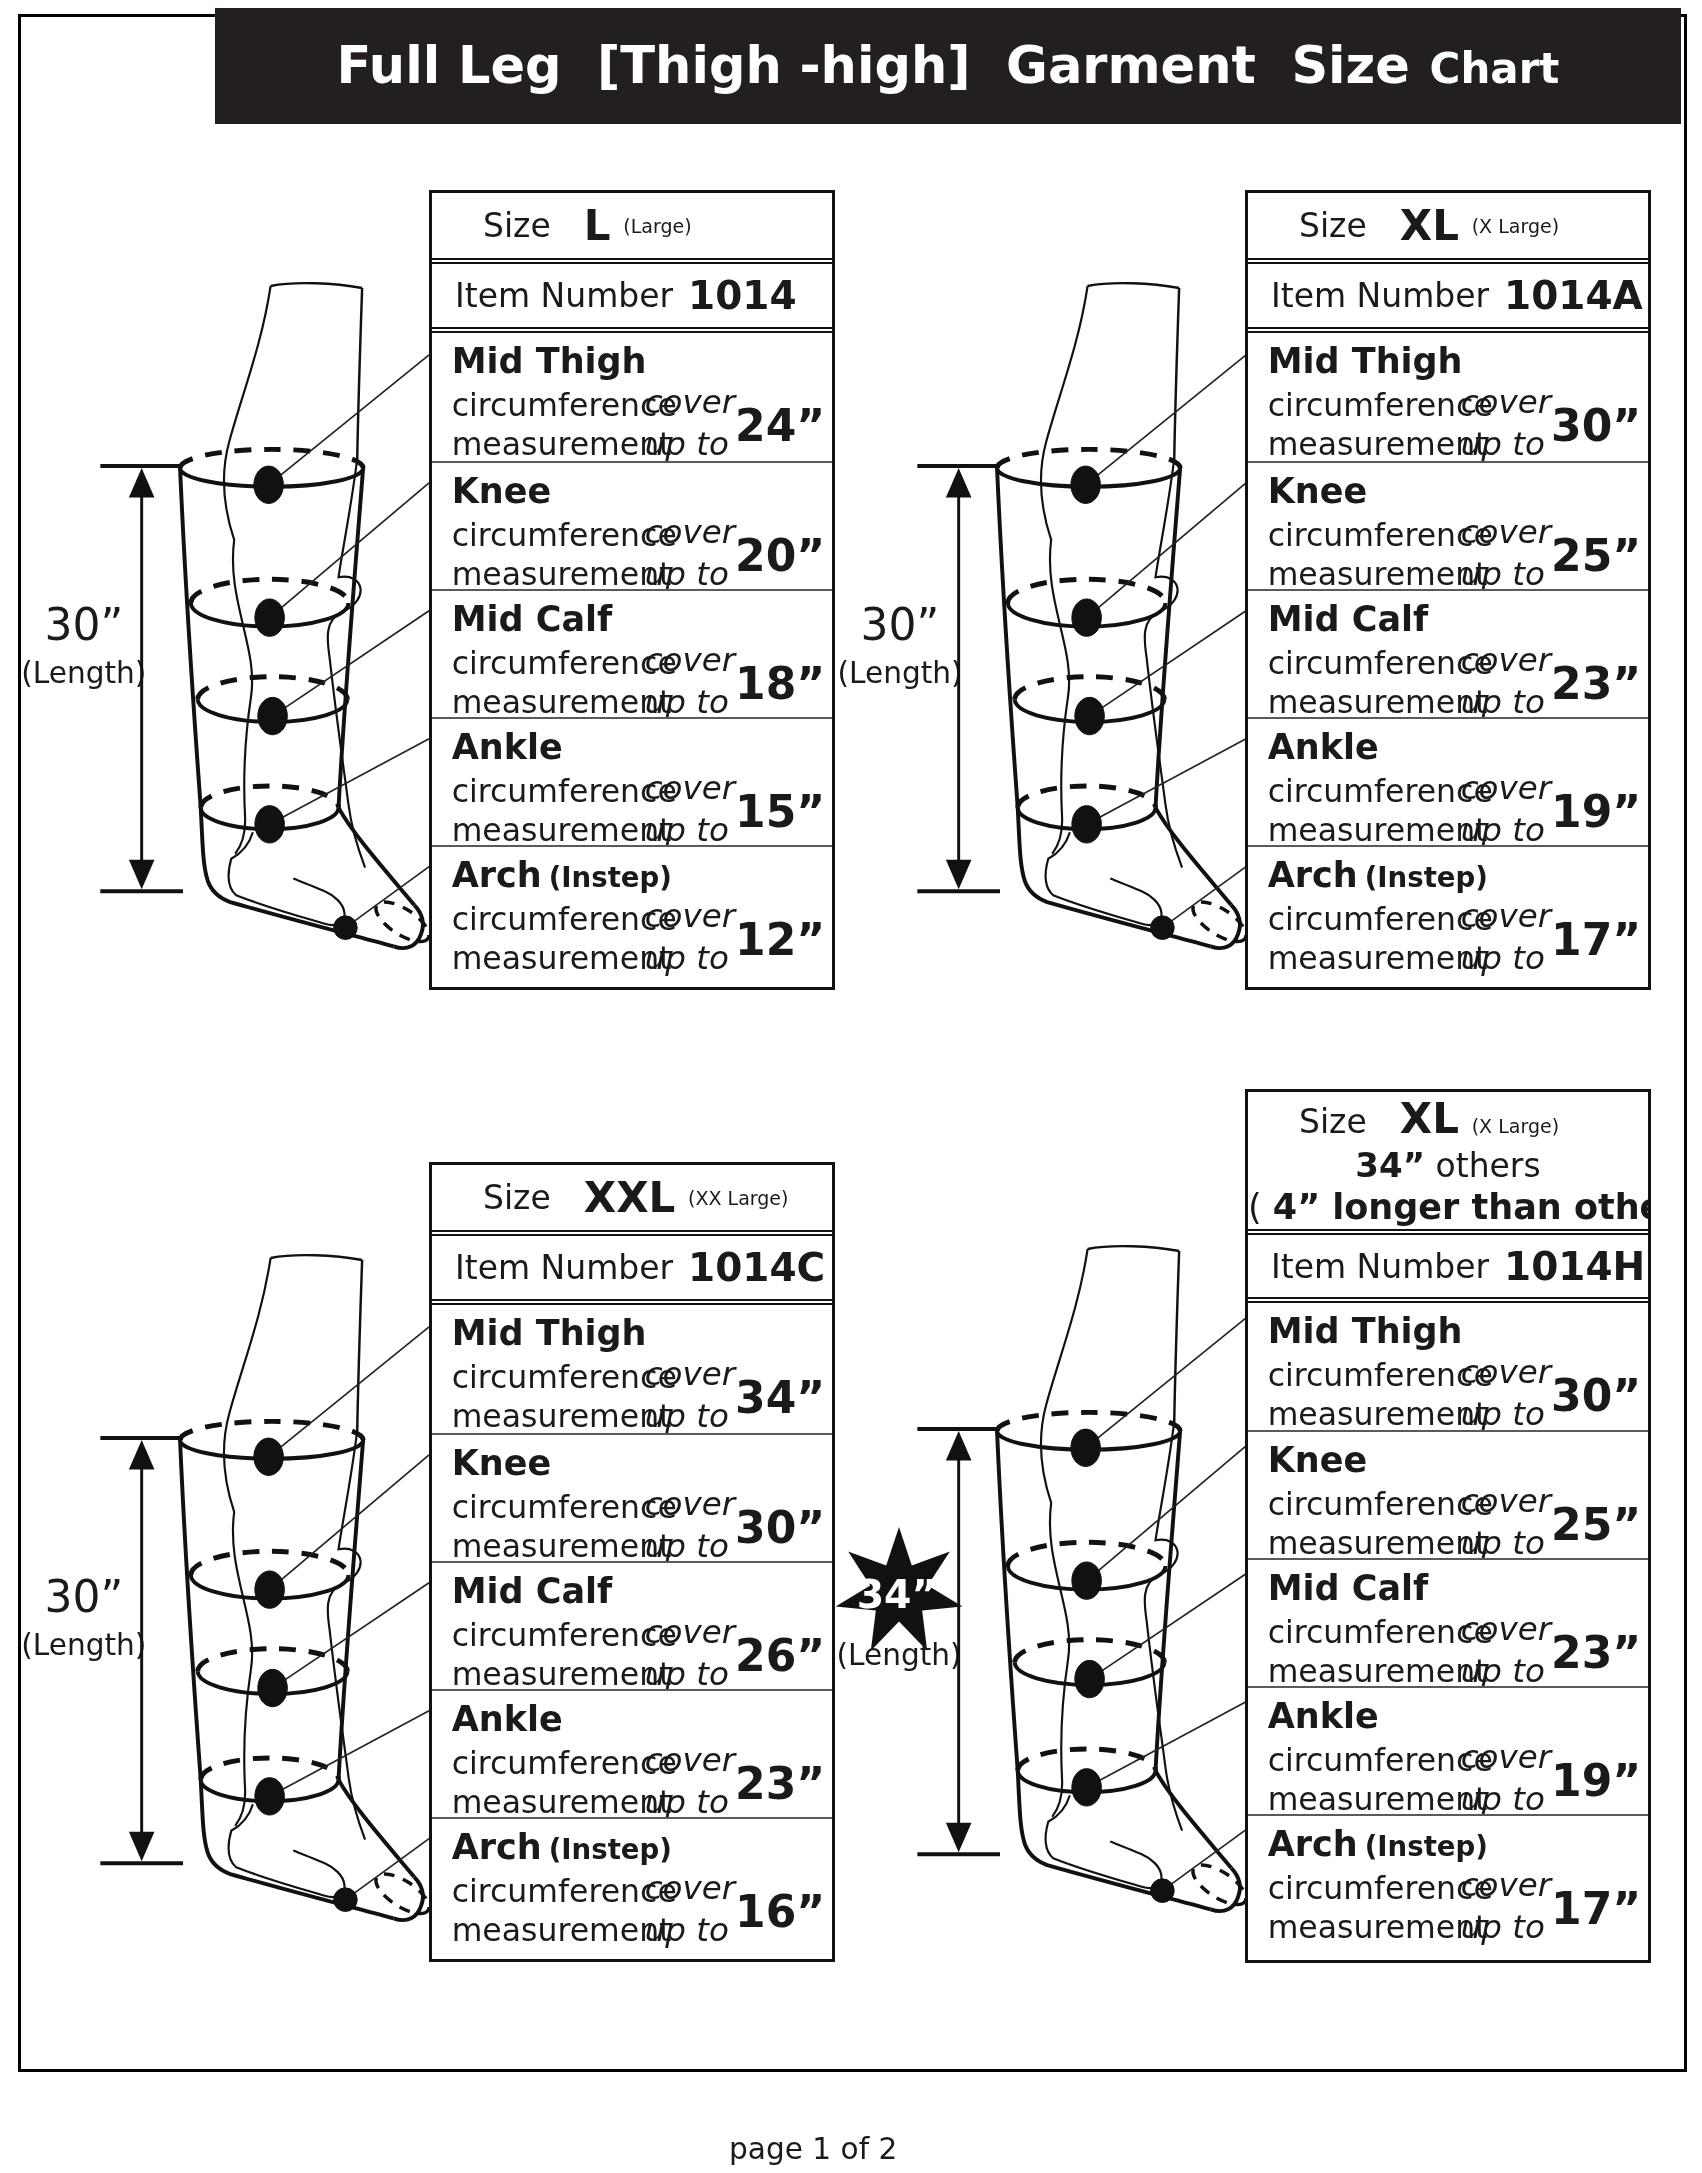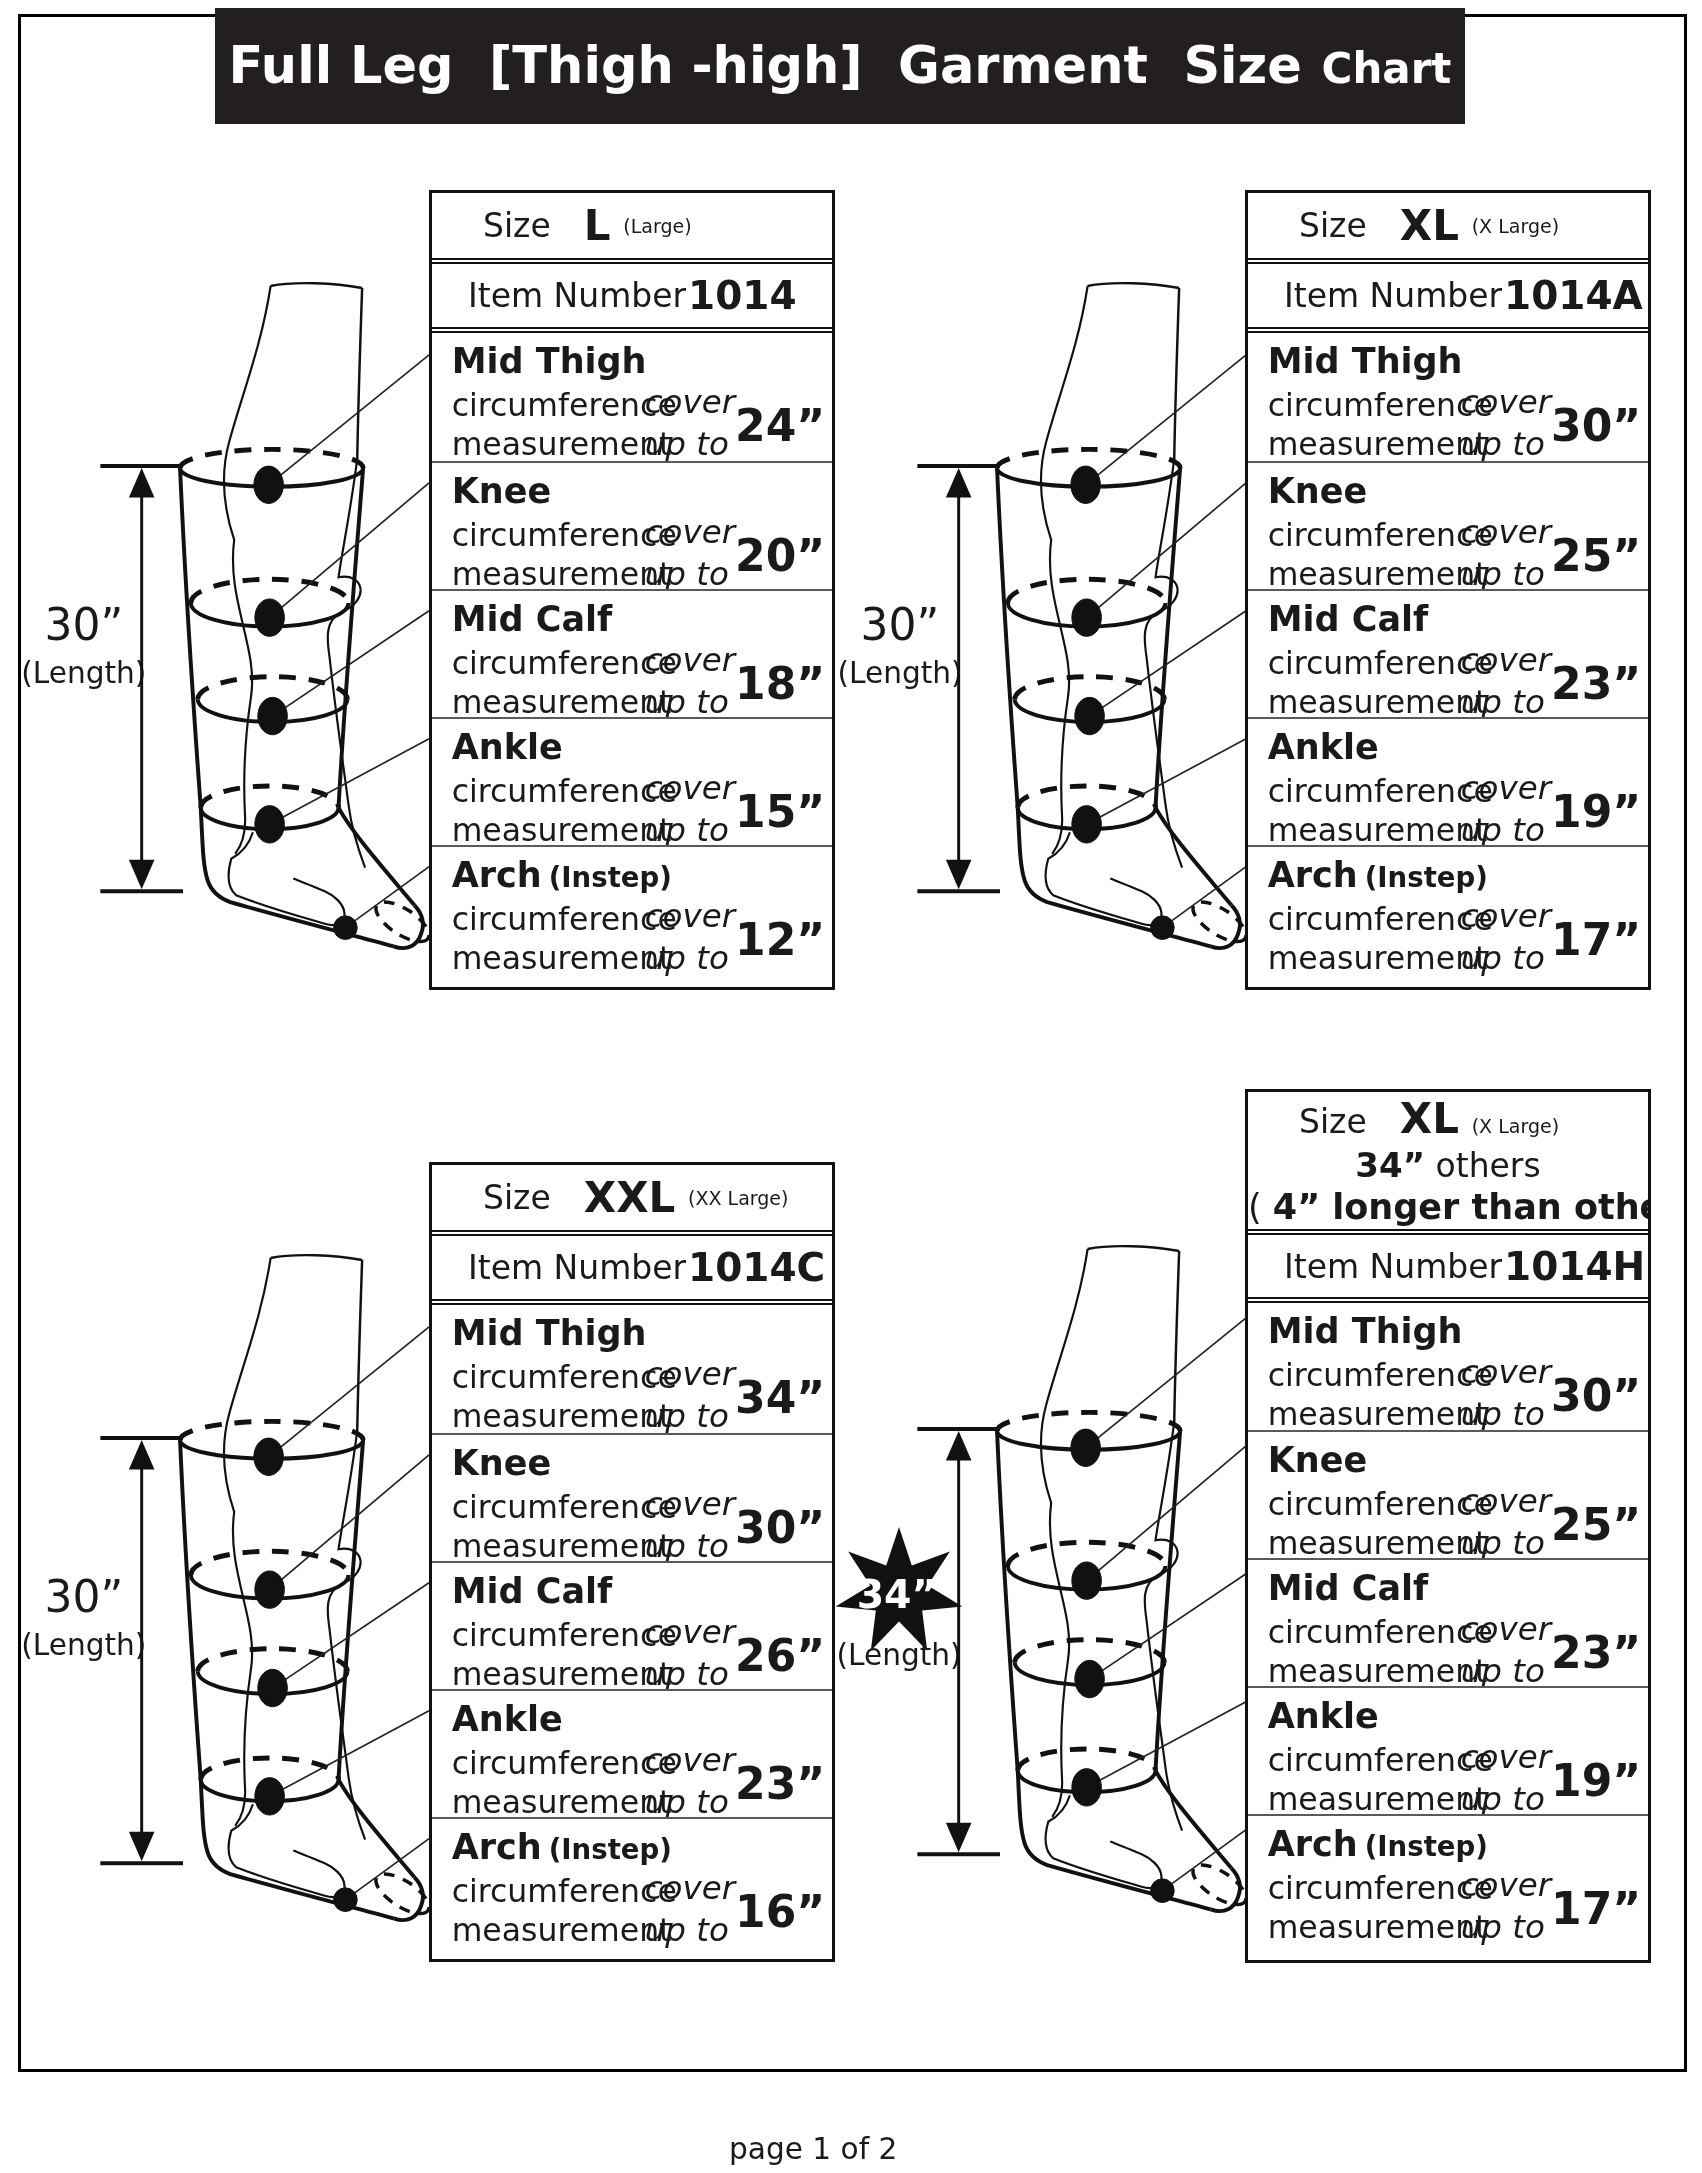--- a/index.html
+++ b/index.html
@@ -3,21 +3,21 @@
 <meta charset="utf-8">
 <style>
   html,body{margin:0;padding:0;background:#fff;}
   body{
     position:relative;width:1702px;height:2173px;overflow:hidden;
     font-family:"DejaVu Sans","Liberation Sans",sans-serif;color:#1a1a1a;
   }
   .abs{position:absolute;}
   #page-border{left:17.7px;top:13.8px;width:1663px;height:2052px;border:3px solid #000;}
   #title-bar{
-    left:215px;top:7.9px;width:1250px;height:116px;background:#231f20;
+    left:215px;top:7.9px;width:1466px;height:116px;background:#231f20;
     display:flex;align-items:baseline;justify-content:center;gap:19.7px;color:#fff;
   }
   #title-bar .t-main{font-size:51px;font-weight:bold;white-space:pre;line-height:116px;}
   #title-bar .t-small{font-size:42px;font-weight:bold;white-space:pre;}
   #footer{left:654px;top:2120px;width:394px;font-size:29.6px;text-align:left;padding-left:75px;margin-top:12px;}
   .panel{left:0;top:0;width:0;height:0;overflow:visible;}
   
   .length-label{width:138px;text-align:center;}
   .length-value{font-size:44px;}
   .length-note{font-size:29.6px;margin-top:5.9px;}
@@ -28,21 +28,21 @@
   .size-row{border-bottom:6.9px double #111;display:flex;align-items:center;padding-left:51px;}
   .size-row.multi{flex-direction:column;align-items:stretch;padding-left:0;justify-content:center;}
   .size-line1{display:flex;align-items:baseline;padding-left:51px;}
   .size-lbl{font-size:33px;}
   .size-val{font-size:42px;font-weight:bold;margin-left:33px;}
   .size-note{font-size:19px;margin-left:12.8px;}
   .size-extra1{text-align:center;font-size:33px;margin-top:2px;white-space:pre;}
   .size-extra1 b{font-size:34px;}
   .size-extra2{text-align:center;font-size:35px;white-space:pre;margin-top:2px;}
   .size-extra2 b{font-size:35px;}
-  .item-row{border-bottom:6.9px double #111;display:flex;align-items:center;padding-left:36px;}
+  .item-row{border-bottom:6.9px double #111;display:flex;align-items:center;padding-left:23px;}
   .item-lbl{font-size:33px;}
   .item-val{position:absolute;left:256px;font-size:39px;font-weight:bold;}
   .meas-row{display:flex;flex-direction:column;padding:7.9px 0 0 19.7px;}
   .meas-row.sep{border-top:2px solid #5a5a5a;}
   .m-name{font-size:35px;font-weight:bold;line-height:1.15;}
   .m-note{font-size:27.6px;font-weight:bold;margin-left:7px;}
   .m-sub{display:flex;align-items:center;flex:1;padding:0 21.7px 9.9px 0;}
   .m-lines{width:193px;font-size:31.5px;line-height:1.25;}
   .m-cover{width:110px;font-size:32.5px;font-style:italic;line-height:1.3;padding-bottom:3.9px;}
   .m-val{flex:1;text-align:left;font-size:44px;font-weight:bold;}

